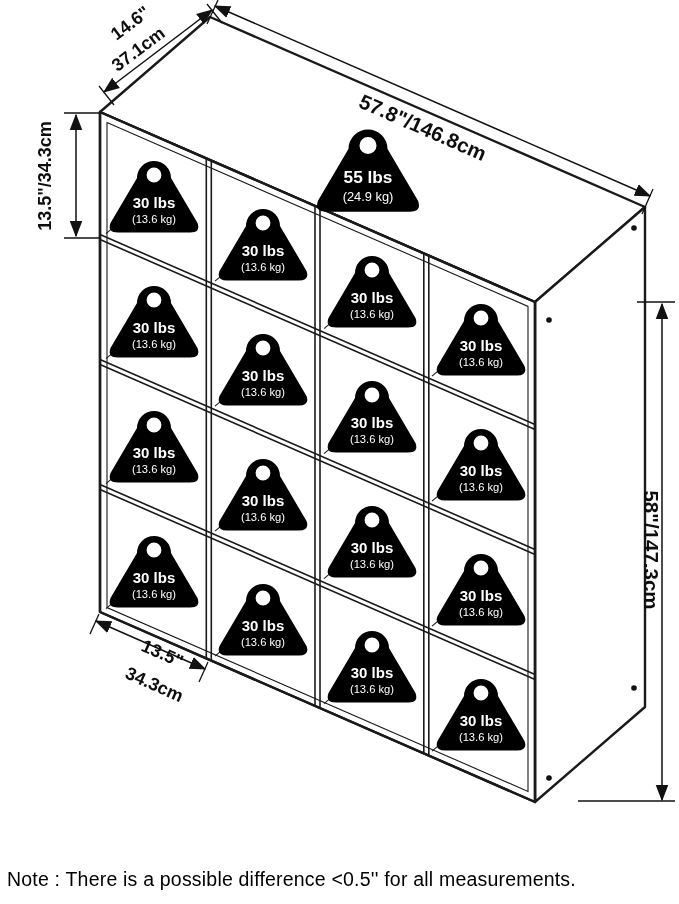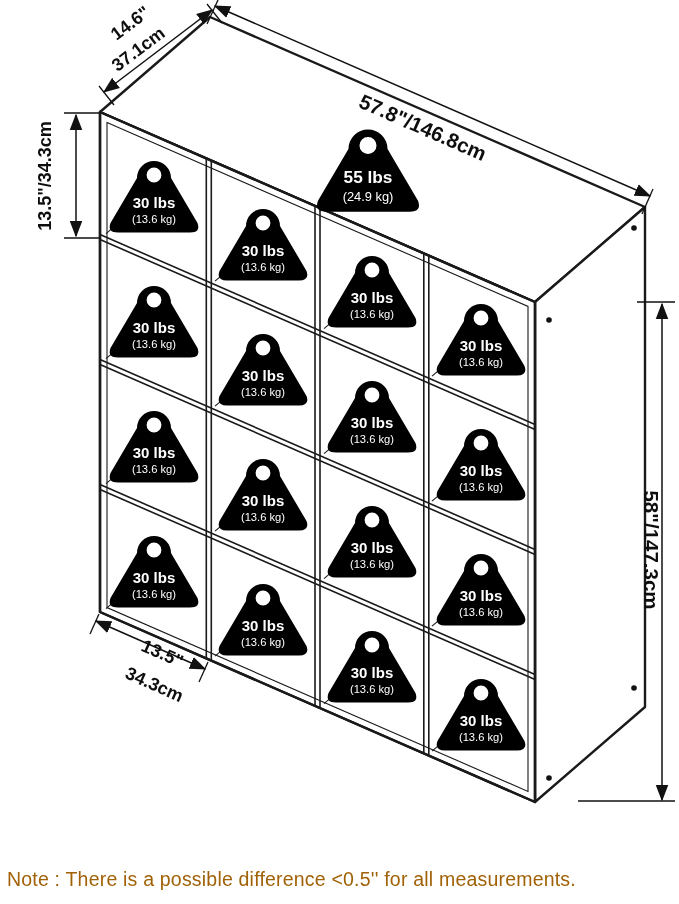--- a/index.html
+++ b/index.html
@@ -11,21 +11,21 @@
   .gl{stroke:#1a1a1a;stroke-width:1.6;fill:none}
   .thin{stroke:#1a1a1a;stroke-width:1.1;fill:none}
   .dl{stroke:#111;stroke-width:1.5;fill:none}
   .tick{stroke:#111;stroke-width:1.3;fill:none}
   .dot{fill:#111}
   .dim{font-weight:bold;fill:#0e0e0e;text-anchor:middle}
   .s18{font-size:18px}
   .s20{font-size:20.5px}
   .wlbs{font-size:15px;font-weight:bold;fill:#fff;text-anchor:middle}
   .wkg{font-size:11.2px;fill:#fff;text-anchor:middle}
-  .note{position:absolute;left:7px;top:868px;font-size:19.5px;color:#a16207;
+  .note{position:absolute;left:7px;top:868px;font-size:19.5px;color:#000000;
     letter-spacing:.2px;white-space:nowrap}
 </style>
 </head>
 <body>
 
 <svg width="679" height="904" viewBox="0 0 679 904">
   <defs>
     <marker id="arrow" viewBox="0 0 12 12" refX="11" refY="6" markerWidth="11" markerHeight="11" orient="auto-start-reverse">
       <path d="M0,1.4 L12,6 L0,10.6 Z" fill="#111"></path>
     </marker>

